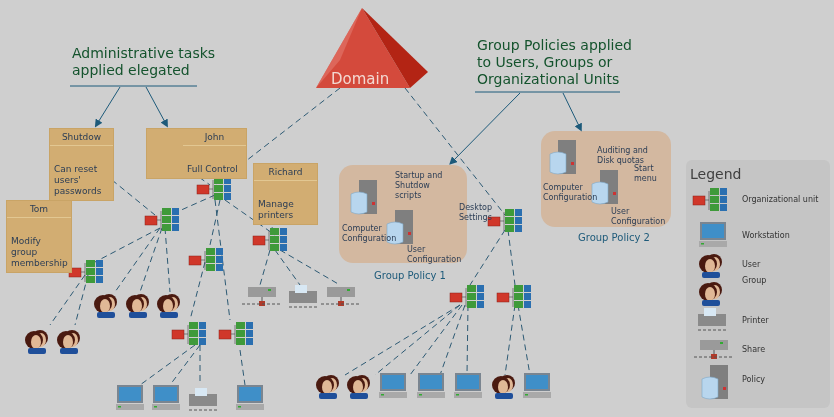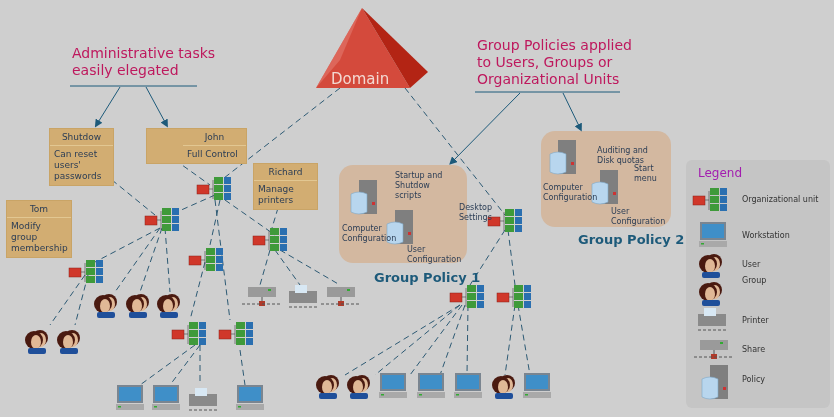--- a/index.html
+++ b/index.html
@@ -1,26 +1,26 @@
 <!DOCTYPE html>
 <html><head>
 <meta charset="utf-8">
 <style>
   html,body{margin:0;padding:0;}
   body{width:834px;height:417px;background:#cfcfcf;position:relative;overflow:hidden;font-family:"DejaVu Sans",sans-serif;}
   #diagram{position:absolute;left:0;top:0;}
-  .ann{position:absolute;color:#be185d;font-size:14px;line-height:17px;}
+  .ann{position:absolute;color:#14532d;font-size:14px;line-height:17px;}
   .box{position:absolute;background:#d2ad72;border:1px solid #c9a466;color:#2b3d55;font-size:9px;}
   .box .h{text-align:center;padding:3px 0;border-bottom:1px solid #e2c792;}
-  .box .b{padding:3px 4px;line-height:11px;}
+  .box .b{padding:3px 4px;line-height:11px;margin-top:15px;}
   .gp{position:absolute;background:#d3b8a0;border-radius:14px;}
   .lbl{position:absolute;font-size:8px;color:#2b3d55;line-height:10px;}
-  .gptitle{position:absolute;font-size:13px;color:#1d5a7a;font-weight:bold;}
+  .gptitle{position:absolute;font-size:10px;color:#1d5a7a;}
   .legend{position:absolute;left:686px;top:160px;width:144px;height:248px;background:#c5c5c5;border-radius:6px;}
-  .legend .t{position:absolute;left:12px;top:6px;font-size:12px;color:#a21caf;}
+  .legend .t{position:absolute;left:4px;top:6px;font-size:14px;color:#404040;}
   .legend .it{position:absolute;left:56px;font-size:8px;color:#333;}
   .domain-label{position:absolute;left:331px;top:70px;color:#f3d9d2;font-size:15px;}
 </style>
 </head>
 <body>
 
 <svg id="diagram" width="834" height="417" xmlns="http://www.w3.org/2000/svg">
   <defs>
     <marker id="arr" markerWidth="8" markerHeight="8" refX="4" refY="4" orient="auto">
         <path d="M0,0 L8,4 L0,8 z" fill="#1d5a7a"></path>
@@ -172,21 +172,21 @@
     <use href="#user" x="700" y="252"></use>
     <use href="#user" x="700" y="280"></use>
     <use href="#printer" x="698" y="308"></use>
     <use href="#share" x="700" y="340"></use>
     <use href="#policy" x="702" y="365"></use>
   </g>
 </svg>
 
 <div class="ann" style="left:72px;top:45px;">
   <div>Administrative tasks</div>
-  <div>easily elegated</div>
+  <div>applied elegated</div>
 </div>
 <div class="ann" style="left:477px;top:37px;">
   <div>Group Policies applied</div>
   <div>to Users, Groups or</div>
   <div>Organizational Units</div>
 </div>
 
 <div class="domain-label">Domain</div>
 
 <div class="box" style="left:49px;top:128px;width:63px;">

